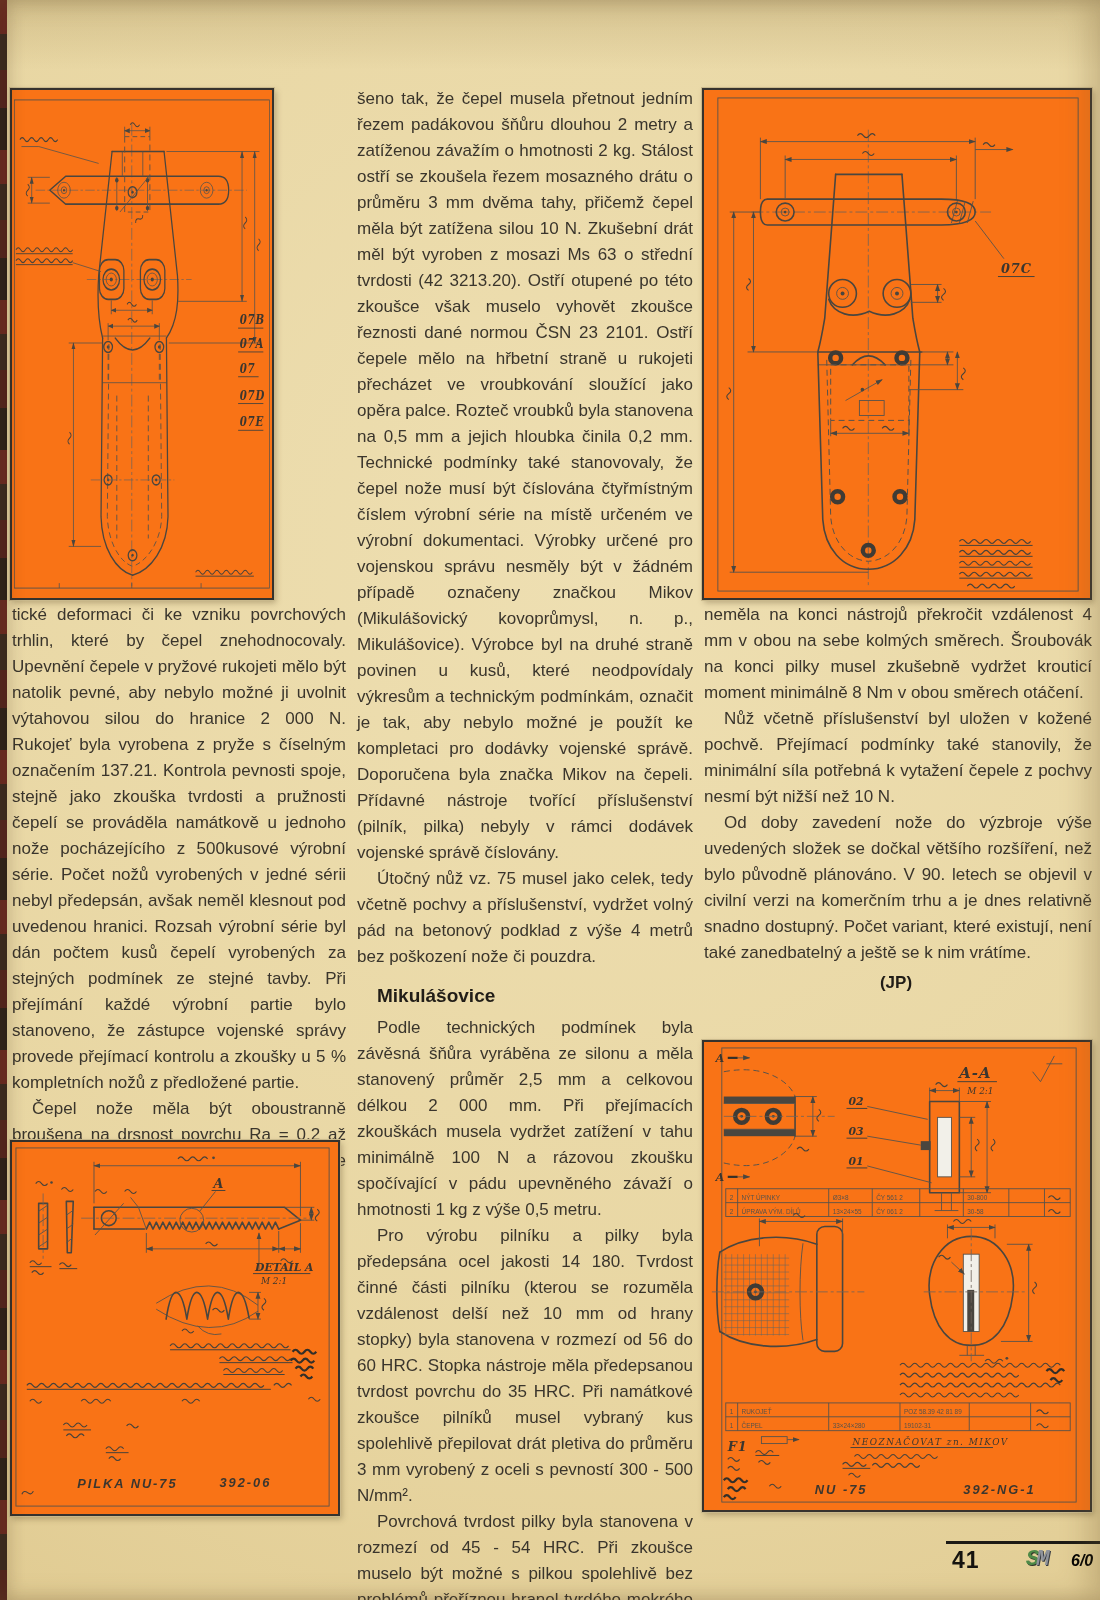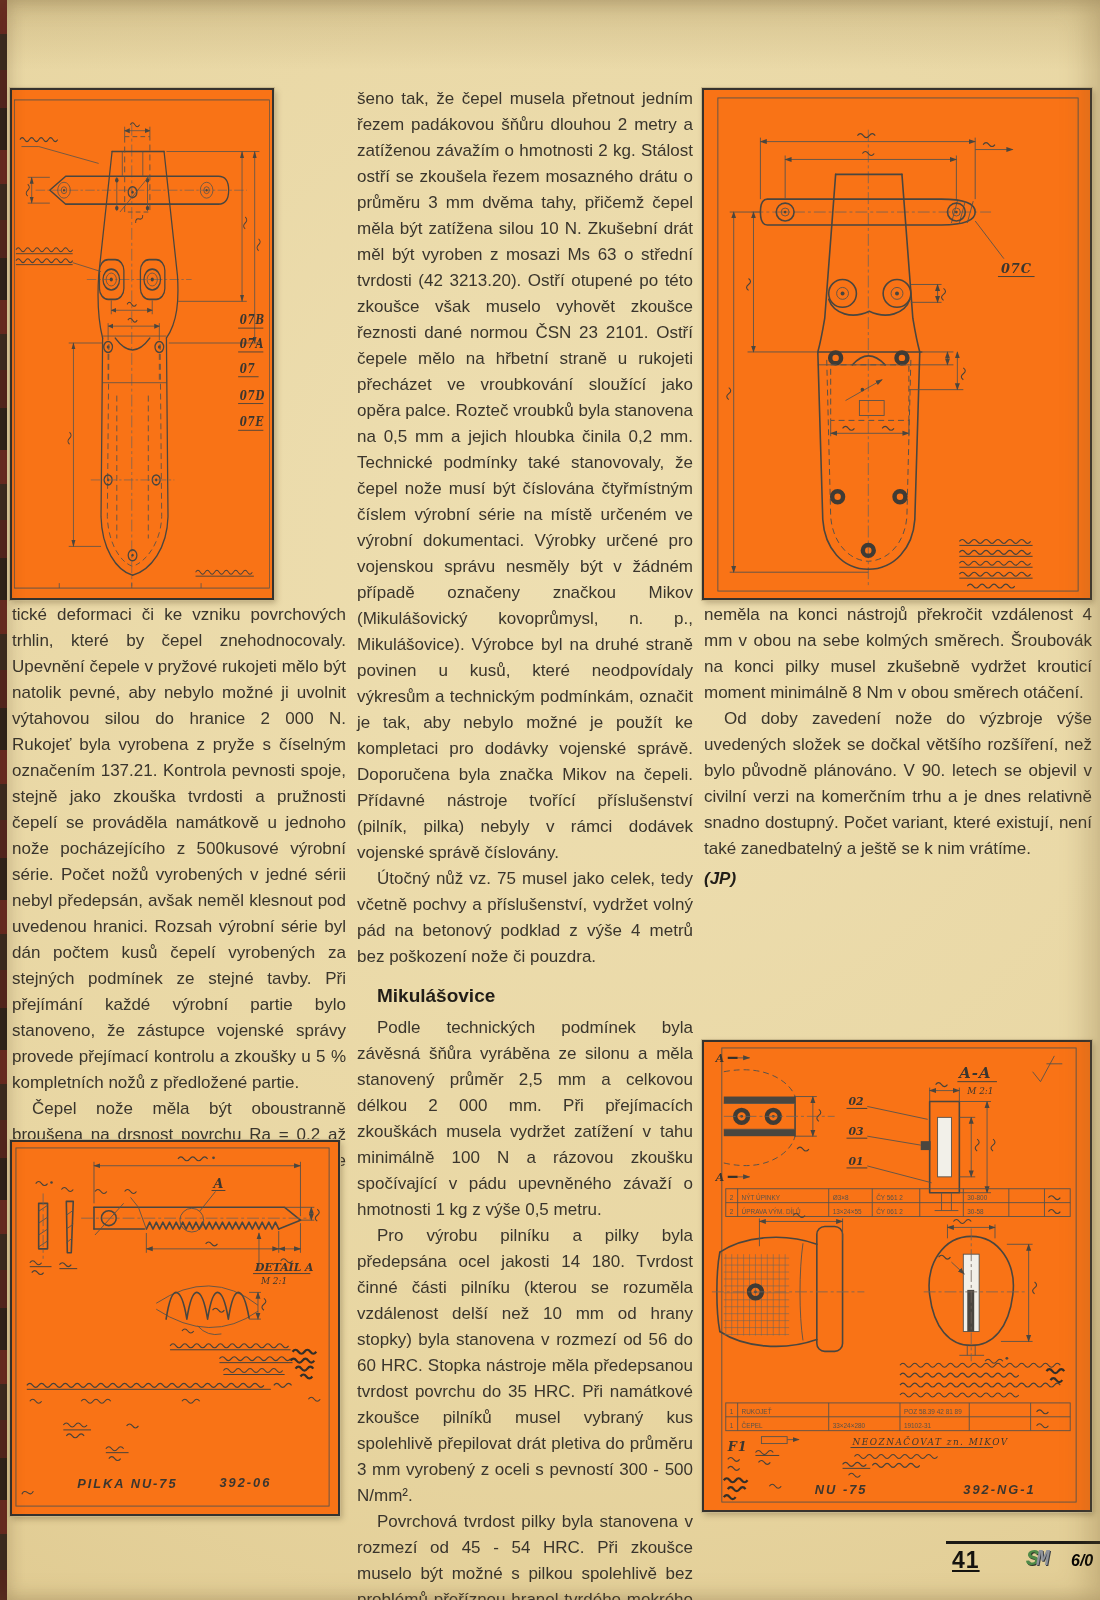--- a/index.html
+++ b/index.html
@@ -14,23 +14,23 @@
     box-shadow:inset -14px 0 26px rgba(120,95,50,.25), inset 10px 0 16px rgba(60,40,20,.18);}
   .spine{position:absolute;left:0;top:0;width:7px;height:1600px;
     background:repeating-linear-gradient(180deg,#6d2a22 0 34px,#3a2a20 34px 70px,#55241e 70px 108px,#2c211a 108px 150px);}
   .box{position:absolute;background:#f97316;border:2.5px solid #36322d;box-sizing:border-box;
     box-shadow:0 0 0 1px #c9b98c, 2px 3px 6px rgba(90,70,35,.35);}
   .box svg{display:block;width:100%;height:100%}
   .col{position:absolute;color:#3a352c;font-size:17px;line-height:26px;text-align:justify;}
   .col p{margin:0;text-indent:20px;}
   .col p.noind{text-indent:0;}
   .head{font-size:19px;font-weight:bold;color:#211d17;margin:13px 0 6px 20px;}
-  .sig{text-align:left;font-weight:bold;color:#211d17;padding-right:4px;margin-top:4px;font-style:italic;}
+  .sig{text-align:center;font-weight:bold;color:#211d17;padding-right:4px;margin-top:4px;}
   .rule{position:absolute;left:946px;top:1541px;width:154px;height:2.5px;background:#1c1a15;}
-  .pageno{position:absolute;left:952px;top:1547px;font-size:23px;font-weight:bold;color:#15130f;letter-spacing:1px;text-decoration:underline;}
+  .pageno{position:absolute;left:952px;top:1547px;font-size:23px;font-weight:bold;color:#15130f;letter-spacing:1px;}
   .logo{position:absolute;left:1026px;top:1547px;font-family:Liberation Mono, monospace;font-style:italic;font-weight:bold;font-size:22px;}
   .logo .s{color:#4e8a47;text-shadow:1px 1px 0 #2e3128;}
   .logo .m{color:#8f939b;text-shadow:1px 1px 0 #3a3d42;margin-left:-3px;}
   .issue{position:absolute;left:1071px;top:1552px;font-style:italic;font-weight:bold;font-size:16px;color:#000000;}
   
   svg .ink{stroke:#4a463f;fill:none;stroke-width:1.6;stroke-linecap:round;stroke-linejoin:round}
   svg .thin{stroke:#57524b;fill:none;stroke-width:.9}
   svg .dim{stroke:#5a554e;fill:none;stroke-width:.9}
   svg .dsh{stroke:#57524b;fill:none;stroke-width:1;stroke-dasharray:6 4}
   svg .cl{stroke:#6d635a;fill:none;stroke-width:.8;stroke-dasharray:12 3 3 3}
@@ -281,20 +281,21 @@
   <p class="noind">šeno tak, že čepel musela přetnout jedním řezem padákovou šňůru dlouhou 2 metry a zatíženou závažím o hmotnosti 2 kg. Stálost ostří se zkoušela řezem mosazného drátu o průměru 3 mm dvěma tahy, přičemž čepel měla být zatížena silou 10 N. Zkušební drát měl být vyroben z mosazi Ms 63 o střední tvrdosti (42 3213.20). Ostří otupené po této zkoušce však muselo vyhovět zkoušce řeznosti dané normou ČSN 23 2101. Ostří čepele mělo na hřbetní straně u rukojeti přecházet ve vroubkování sloužící jako opěra palce. Rozteč vroubků byla stanovena na 0,5 mm a jejich hloubka činila 0,2 mm. Technické podmínky také stanovovaly, že čepel nože musí být číslována čtyřmístným číslem výrobní série na místě určeném ve výrobní dokumentaci. Výrobky určené pro vojenskou správu nesměly být v žádném případě označeny značkou Mikov (Mikulášovický kovoprůmysl, n. p., Mikulášovice). Výrobce byl na druhé straně povinen u kusů, které neodpovídaly výkresům a technickým podmínkám, označit je tak, aby nebylo možné je použít ke kompletaci pro dodávky vojenské správě. Doporučena byla značka Mikov na čepeli. Přídavné nástroje tvořící příslušenství (pilník, pilka) nebyly v rámci dodávek vojenské správě číslovány.</p>
   <p>Útočný nůž vz. 75 musel jako celek, tedy včetně pochvy a příslušenství, vydržet volný pád na betonový podklad z výše 4 metrů bez poškození nože či pouzdra.</p>
   <h3 class="head">Mikulášovice</h3>
   <p>Podle technických podmínek byla závěsná šňůra vyráběna ze silonu a měla stanovený průměr 2,5 mm a celkovou délkou 2 000 mm. Při přejímacích zkouškách musela vydržet zatížení v tahu minimálně 100 N a rázovou zkoušku spočívající v pádu upevněného závaží o hmotnosti 1 kg z výše 0,5 metru.</p>
   <p>Pro výrobu pilníku a pilky byla předepsána ocel jakosti 14 180. Tvrdost činné části pilníku (kterou se rozuměla vzdálenost delší než 10 mm od hrany stopky) byla stanovena v rozmezí od 56 do 60 HRC. Stopka nástroje měla předepsanou tvrdost povrchu do 35 HRC. Při namátkové zkoušce pilníků musel vybraný kus spolehlivě přepilovat drát pletiva do průměru 3 mm vyrobený z oceli s pevností 300 - 500 N/mm².</p>
   <p>Povrchová tvrdost pilky byla stanovena v rozmezí od 45 - 54 HRC. Při zkoušce muselo být možné s pilkou spolehlivě bez problémů přeříznou hranol tvrdého mokrého a suchého dřeva, jehož profil činil 30 x 30 mm. Oba nástroje musely být v rukojeti nože snadno vyměnitelné a přípustná vůle jejich vyklopení</p>
 </div>
 
 <div class="col" style="left:704px;top:602px;width:388px">
   <p class="noind">neměla na konci nástrojů překročit vzdálenost 4 mm v obou na sebe kolmých směrech. Šroubovák na konci pilky musel zkušebně vydržet krouticí moment minimálně 8 Nm v obou směrech otáčení.</p>
+  <p>Nůž včetně příslušenství byl uložen v kožené pochvě. Přejímací podmínky také stanovily, že minimální síla potřebná k vytažení čepele z pochvy nesmí být nižší než 10 N.</p>
   <p>Od doby zavedení nože do výzbroje výše uvedených složek se dočkal většího rozšíření, než bylo původně plánováno. V 90. letech se objevil v civilní verzi na komerčním trhu a je dnes relativně snadno dostupný. Počet variant, které existují, není také zanedbatelný a ještě se k nim vrátíme.</p>
   <div class="sig">(JP)</div>
 </div>
 
 <div class="box" style="left:10px;top:1140px;width:330px;height:376px">
 <svg viewBox="0 0 330 376" preserveAspectRatio="none">
   <rect x="4" y="6" width="317" height="362" class="thin"></rect>
   <rect class="ink" x="27" y="62" width="9" height="46"></rect>
   <path class="thin" d="M27,70 L36,64 M27,82 L36,76 M27,94 L36,88 M27,106 L36,100"></path>
   <line class="cl" x1="31.5" y1="52" x2="31.5" y2="118"></line>

